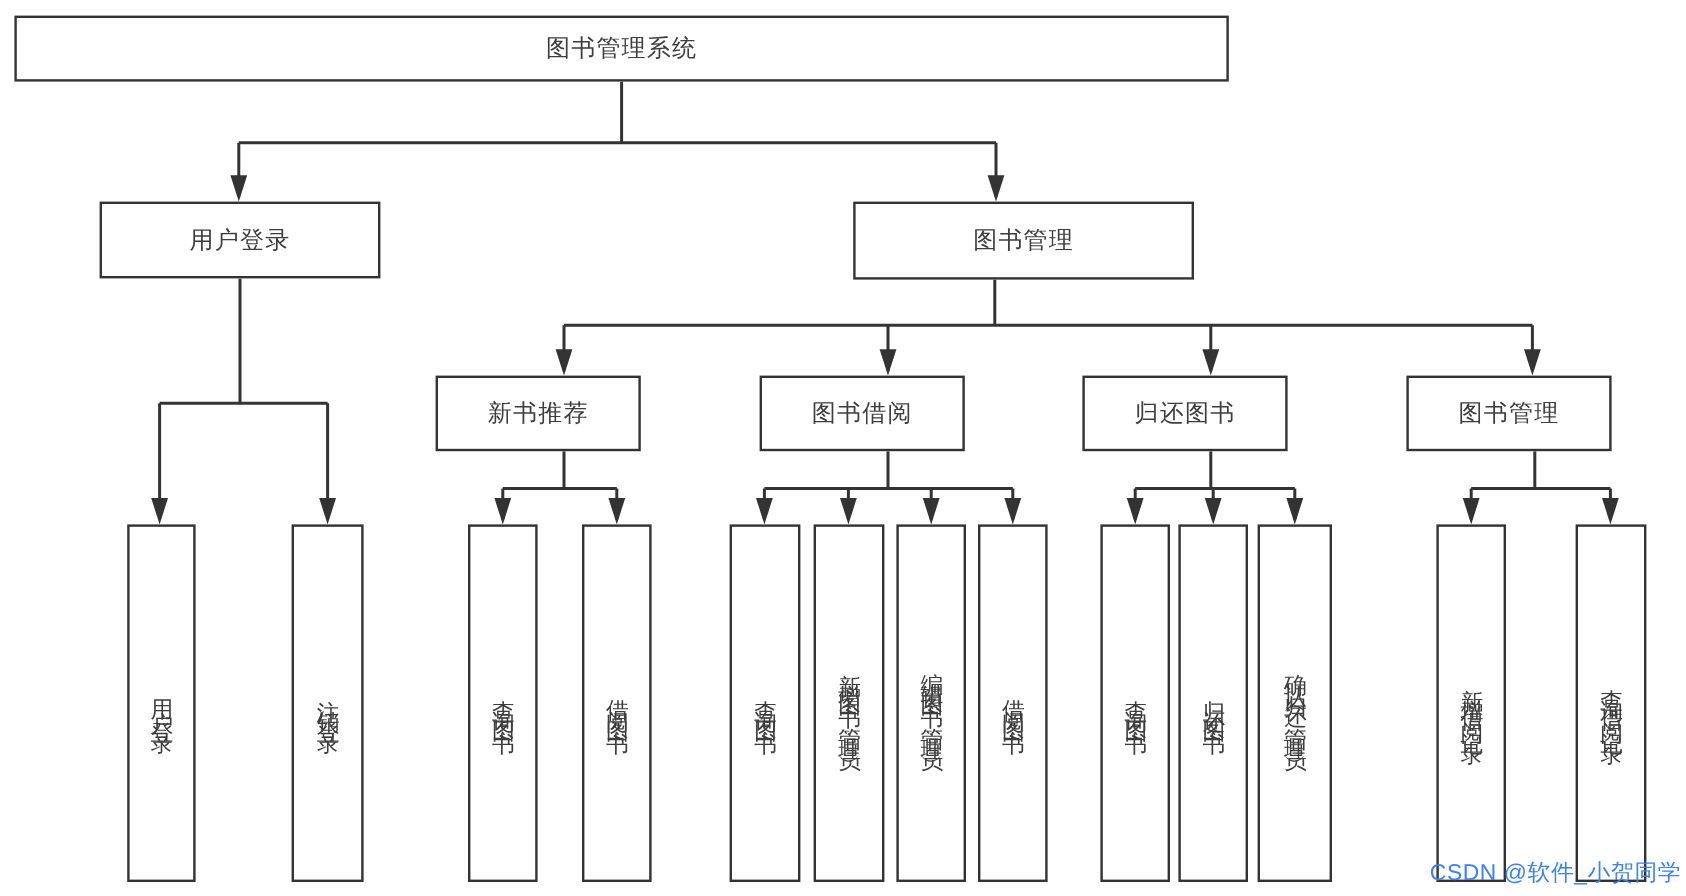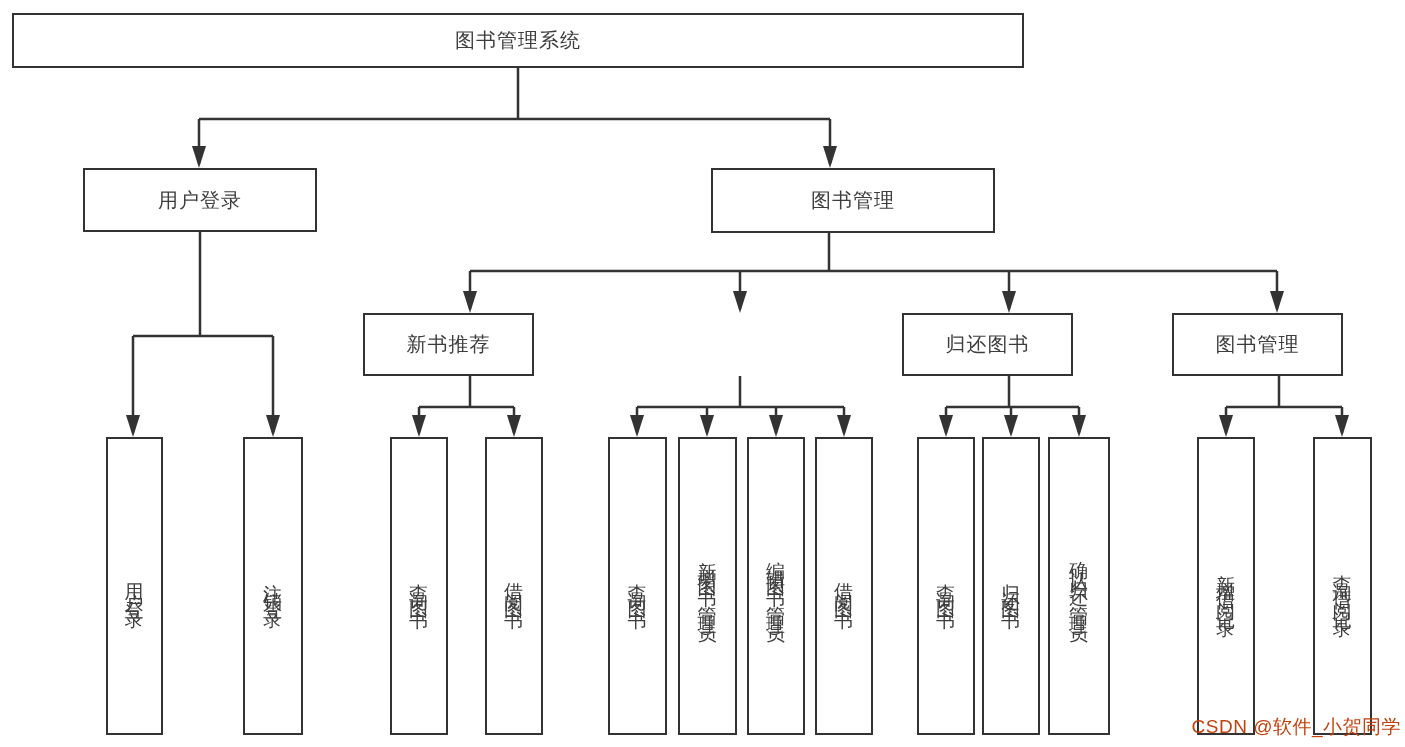--- a/index.html
+++ b/index.html
@@ -41,21 +41,21 @@
   .lf-u1{left:106px;width:57px;} .lf-u2{left:243px;width:60px;}
   .lf-n1{left:390px;width:58px;} .lf-n2{left:485px;width:58px;}
   .lf-b1{left:608px;width:59px;} .lf-b2{left:678px;width:59px;}
   .lf-b3{left:747px;width:58px;} .lf-b4{left:815px;width:58px;}
   .lf-c1{left:917px;width:58px;} .lf-c2{left:982px;width:58px;} .lf-c3{left:1048px;width:62px;}
   .lf-r1{left:1197px;width:58px;} .lf-r2{left:1313px;width:59px;}
   .watermark{
     position:absolute;
     right:4px;bottom:7px;
     font-size:19px;
-    color:#c2410c;
+    color:#3b82f6;
     z-index:3;
     letter-spacing:0.5px;
   }
 </style>
 </head>
 <body>
 
 <div id="canvas">
 
   <svg class="wires" width="1405" height="747" viewBox="0 0 1405 747">
@@ -105,20 +105,23 @@
   <div class="node h n-l2a">
     <span>用户登录</span>
   </div>
   <div class="node h n-l2b">
     <span>图书管理</span>
   </div>
 
   <div class="node h n-l3 n-l3a">
     <span>新书推荐</span>
   </div>
+  <div class="node h n-l3 n-l3b">
+    <span>图书借阅</span>
+  </div>
   <div class="node h n-l3 n-l3c">
     <span>归还图书</span>
   </div>
   <div class="node h n-l3 n-l3d">
     <span>图书管理</span>
   </div>
 
   <div class="node v leaf lf-u1">
     <span class="vtext">用户登录</span>
   </div>

